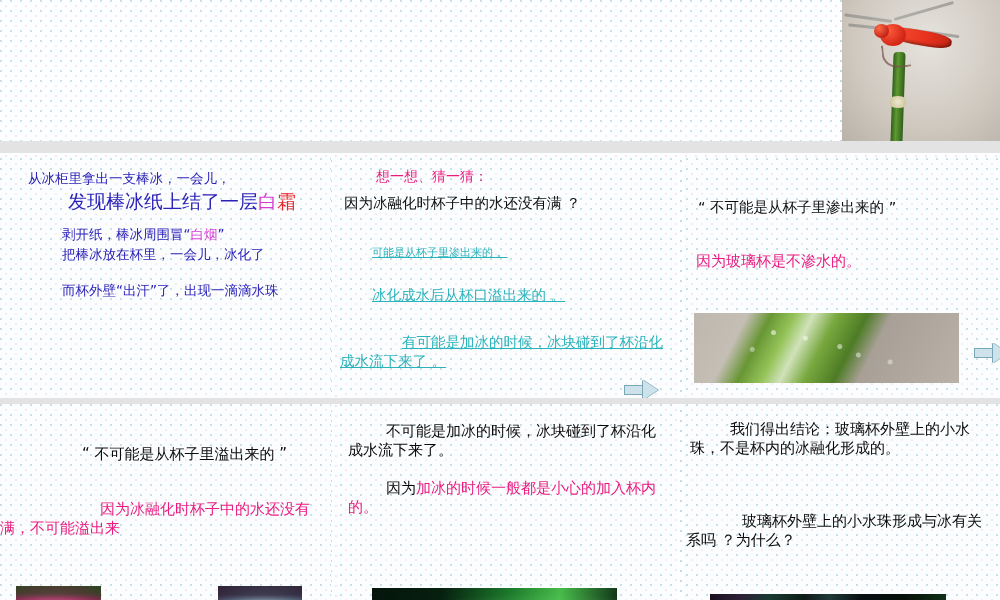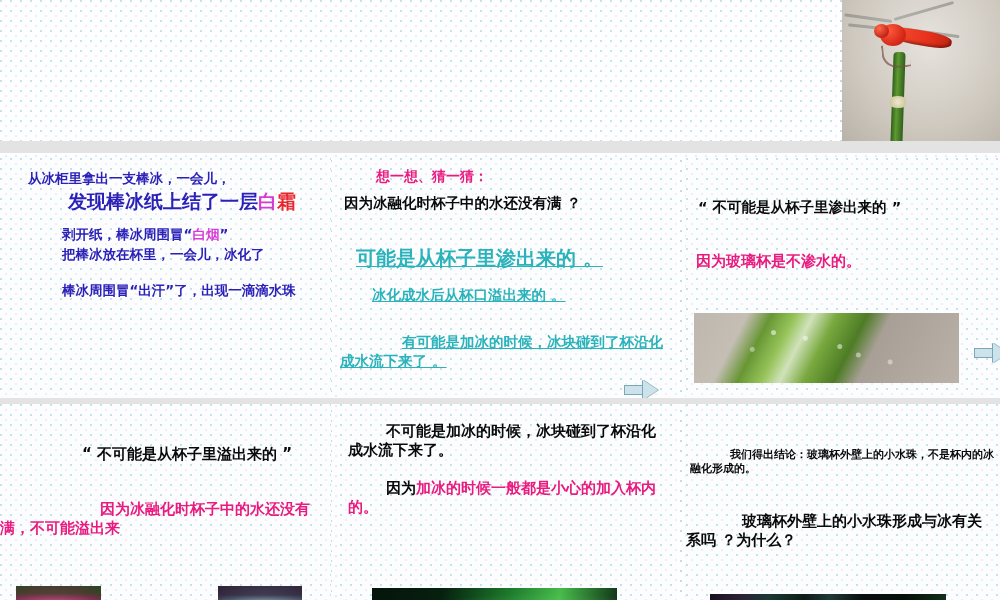--- a/index.html
+++ b/index.html
@@ -120,21 +120,21 @@
     border-radius:0 0 0 60%;
     transform: rotate(-6deg);
   }
 
   
   .tx {
     position: absolute;
     line-height: 1.28;
     white-space: pre-line;
     font-family: "DejaVu Sans", "Liberation Sans", sans-serif;
-    font-weight: bold;
+    font-weight: normal;
   }
 
   .navy  { color: #2b20b8; }
   .black { color: #0a0a0a; }
   .pink  { color: #ea1a7f; }
   .magenta { color: #d63bd6; }
   .red   { color: #e8252a; }
   .teal  { color: #2ab3bb; }
 
   .u { text-decoration: underline; text-decoration-thickness: 1px; }
@@ -251,30 +251,30 @@
 <div class="divider-line" style="top:141px;left:0;width:1000px;height:12px;"></div>
 
 <div class="slide r1 c0">
   <div class="tx navy" style="left:28px; top:12px; font-size:13.5px; text-align:left;">从冰柜里拿出一支棒冰，一会儿，</div>
   <div class="tx navy" style="left:68px; top:31px; font-size:19px;"><span>发现棒冰纸上结了一层</span><span class="magenta">白</span><span class="red">霜</span></div>
 
   <div class="tx navy" style="left:62px; top:68px; font-size:13.5px;"><span>剥开纸，棒冰周围冒“</span><span class="magenta">白烟</span><span>”</span></div>
 
   <div class="tx navy" style="left:62px; top:88px; font-size:13.5px;">把棒冰放在杯里，一会儿，冰化了</div>
 
-  <div class="tx navy" style="left:62px; top:124px; font-size:13.5px;">棒冰周围冒“出汗”了，出现一滴滴水珠</div>
+  <div class="tx navy" style="left:62px; top:124px; font-size:13.5px;">而杯外壁“出汗”了，出现一滴滴水珠</div>
 
 </div>
 
 <div class="slide r1 c1">
   <div class="tx pink" style="left:36px; top:10px; font-size:14px;">想一想、猜一猜：</div>
 
   <div class="tx black" style="left:4px; top:36px; font-size:14.5px;">因为冰融化时杯子中的水还没有满 ？</div>
 
-  <div class="tx teal u" style="left:16px; top:88px; font-size:20px;">可能是从杯子里渗出来的 。</div>
+  <div class="tx teal u" style="left:32px; top:88px; font-size:11px;">可能是从杯子里渗出来的 。</div>
 
   <div class="tx teal u" style="left:32px; top:128px; width:300px; font-size:14.5px;">冰化成水后从杯口溢出来的 。</div>
 
   <div class="tx teal u" style="left:0px; top:175px; width:337px; font-size:14.5px; text-indent:62px;">有可能是加冰的时候，冰块碰到了杯沿化成水流下来了 。</div>
 
   <div class="arrow" style="left:284px; top:222px;">
     <div class="shaft"></div>
     <div class="head"></div>
   </div>
 </div>
@@ -305,19 +305,19 @@
 
 <div class="slide r2 c1">
   <div class="tx black" style="left:8px; top:18px; width:320px; font-size:15px; text-indent:38px;">不可能是加冰的时候，冰块碰到了杯沿化成水流下来了。</div>
 
   <div class="tx" style="left:8px; top:75px; width:320px; font-size:15px; text-indent:38px;"><span class="black">因为</span><span class="pink">加冰的时候一般都是小心的加入杯内的。</span></div>
 
   <div class="photo darkleaf-photo" style="left:32px; top:184px; width:245px; height:40px;"></div>
 </div>
 
 <div class="slide r2 c2">
-  <div class="tx black" style="left:4px; top:44px; width:305px; font-size:11px; text-indent:40px;">我们得出结论：玻璃杯外壁上的小水珠，不是杯内的冰融化形成的。</div>
+  <div class="tx black" style="left:4px; top:16px; width:305px; font-size:15px; text-indent:40px;">我们得出结论：玻璃杯外壁上的小水珠，不是杯内的冰融化形成的。</div>
 
   <div class="tx black" style="left:0; top:108px; width:305px; font-size:15px; text-indent:56px;">玻璃杯外壁上的小水珠形成与冰有关系吗 ？为什么？</div>
 
   <div class="photo darkpurple-photo" style="left:24px; top:190px; width:94px; height:30px;"></div>
   <div class="photo darkdrop-photo" style="left:118px; top:190px; width:142px; height:30px;"></div>
 </div>
 
 </body></html>

